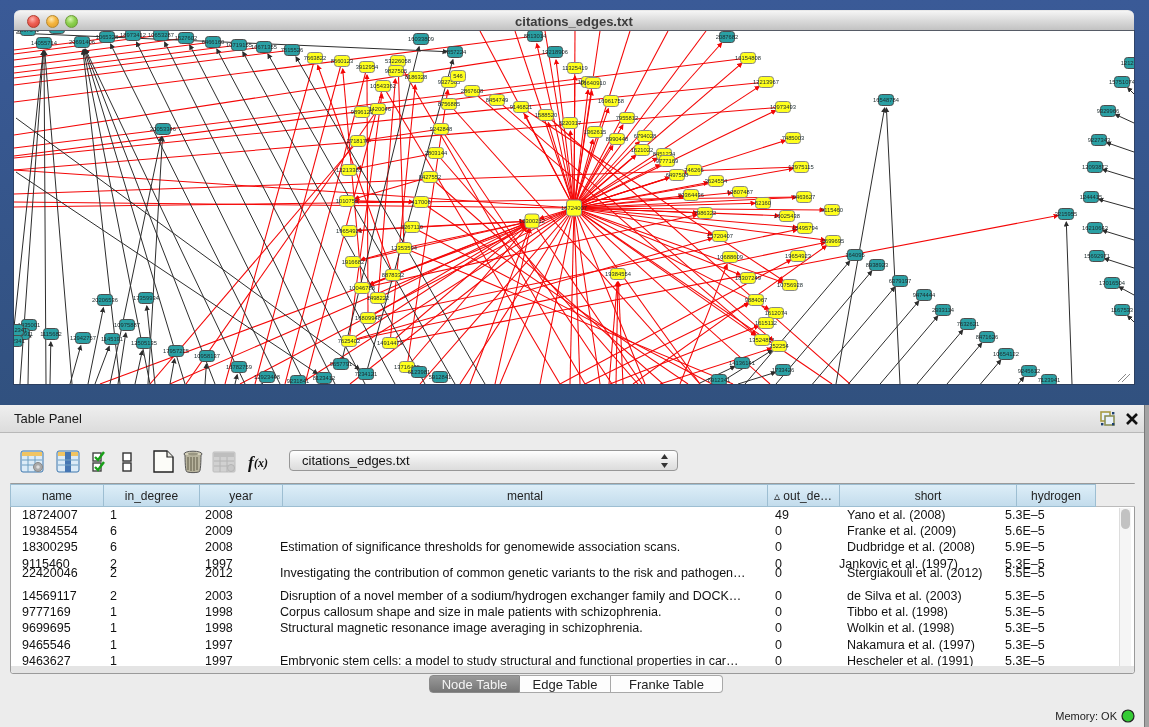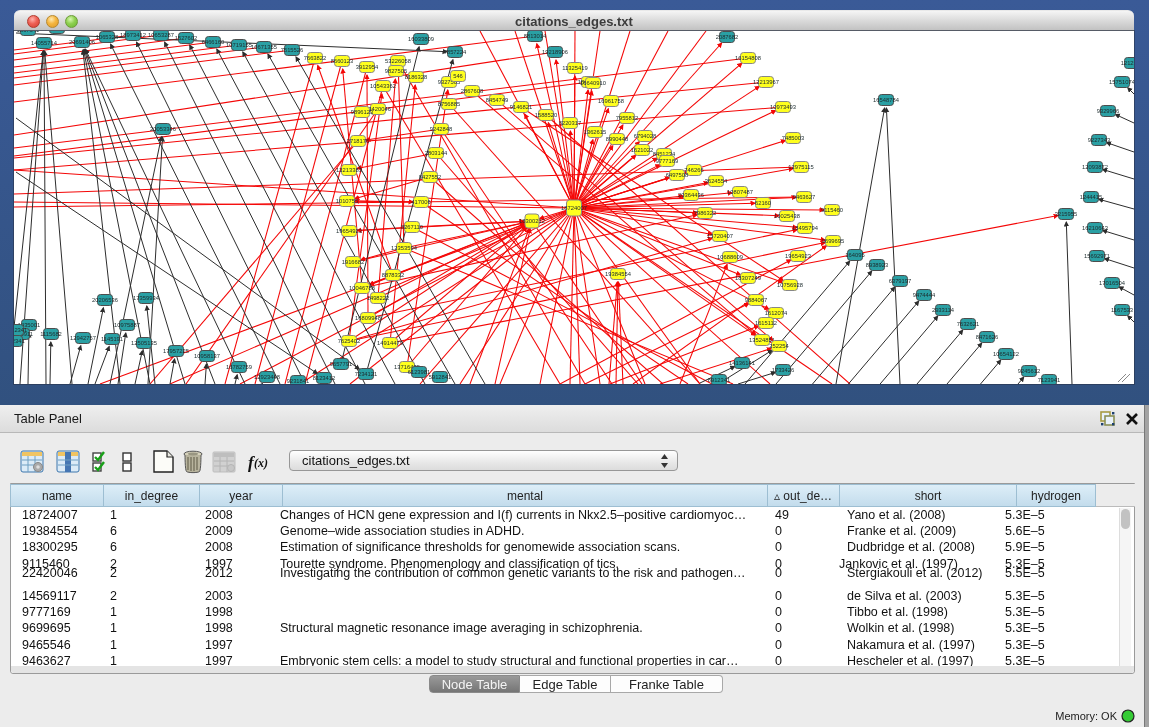--- a/index.html
+++ b/index.html
@@ -606,73 +606,72 @@
 <div class="hcell" style="left:200px;width:83px">year</div>
 <div class="hcell" style="left:283px;width:485px">mental</div>
 <div class="hcell" style="left:768px;width:72px;text-align:left;padding-left:6px">▵ out_de…</div>
 <div class="hcell" style="left:840px;width:177px">short</div>
 <div class="hcell" style="left:1017px;width:79px">hydrogen</div>
 <div style="position:absolute;left:1096px;top:484px;width:39px;height:23px;background:#ececec;border-bottom:1px solid #bbb"></div>
 <div class="trow" style="top:508.0px">
 <span style="left:22px">18724007</span>
     <span style="left:110px">1</span>
     <span style="left:205px">2008</span>
-    <span style="left:280px">Changes of HCN gene expression and I(f) currents in Nkx2.5–positive cardiomyoc…</span>
     <span style="left:775px">49</span>
     <span style="left:847px">Yano et al. (2008)</span>
     <span style="left:1005px">5.3E–5</span>
 </div>
 <div class="trow" style="top:524.2px">
 <span style="left:22px">19384554</span>
     <span style="left:110px">6</span>
     <span style="left:205px">2009</span>
-    <span style="left:280px">Genome–wide association studies in ADHD.</span>
     <span style="left:775px">0</span>
     <span style="left:847px">Franke et al. (2009)</span>
     <span style="left:1005px">5.6E–5</span>
 </div>
 <div class="trow" style="top:540.4px">
 <span style="left:22px">18300295</span>
     <span style="left:110px">6</span>
     <span style="left:205px">2008</span>
     <span style="left:280px">Estimation of significance thresholds for genomewide association scans.</span>
     <span style="left:775px">0</span>
     <span style="left:847px">Dudbridge et al. (2008)</span>
     <span style="left:1005px">5.9E–5</span>
 </div>
 <div class="trow" style="top:556.6px">
 <span style="left:22px">9115460</span>
     <span style="left:110px">2</span>
     <span style="left:205px">1997</span>
-    <span style="left:280px">Tourette syndrome. Phenomenology and classification of tics.</span>
     <span style="left:775px">0</span>
     <span style="left:839px">Jankovic et al. (1997)</span>
     <span style="left:1005px">5.3E–5</span>
 </div>
 <div class="trow" style="top:566px">
 <span style="left:22px">22420046</span>
     <span style="left:110px">2</span>
     <span style="left:205px">2012</span>
     <span style="left:280px">Investigating the contribution of common genetic variants to the risk and pathogen…</span>
     <span style="left:775px">0</span>
     <span style="left:847px">Stergiakouli et al. (2012)</span>
     <span style="left:1005px">5.5E–5</span>
 </div>
 <div class="trow" style="top:589.0px">
 <span style="left:22px">14569117</span>
     <span style="left:110px">2</span>
     <span style="left:205px">2003</span>
+    <span style="left:280px">Disruption of a novel member of a sodium/hydrogen exchanger family and DOCK…</span>
     <span style="left:775px">0</span>
     <span style="left:847px">de Silva et al. (2003)</span>
     <span style="left:1005px">5.3E–5</span>
 </div>
 <div class="trow" style="top:605.2px">
 <span style="left:22px">9777169</span>
     <span style="left:110px">1</span>
     <span style="left:205px">1998</span>
+    <span style="left:280px">Corpus callosum shape and size in male patients with schizophrenia.</span>
     <span style="left:775px">0</span>
     <span style="left:847px">Tibbo et al. (1998)</span>
     <span style="left:1005px">5.3E–5</span>
 </div>
 <div class="trow" style="top:621.4px">
 <span style="left:22px">9699695</span>
     <span style="left:110px">1</span>
     <span style="left:205px">1998</span>
     <span style="left:280px">Structural magnetic resonance image averaging in schizophrenia.</span>
     <span style="left:775px">0</span>
@@ -686,21 +685,21 @@
     <span style="left:775px">0</span>
     <span style="left:847px">Nakamura et al. (1997)</span>
     <span style="left:1005px">5.3E–5</span>
 </div>
 <div class="trow" style="top:653.8px">
 <span style="left:22px">9463627</span>
     <span style="left:110px">1</span>
     <span style="left:205px">1997</span>
     <span style="left:280px">Embryonic stem cells: a model to study structural and functional properties in car…</span>
     <span style="left:775px">0</span>
-    <span style="left:847px">Hescheler et al. (1997)</span>
+    <span style="left:847px">Hescheler et al. (1991)</span>
     <span style="left:1005px">5.3E–5</span>
 </div>
 <div style="position:absolute;left:1119px;top:508px;width:12px;height:158px;background:#f5f5f5;border-left:1px solid #ddd"></div>
 <div style="position:absolute;left:1120.5px;top:509px;width:9px;height:20px;background:#c2c2c2;border-radius:5px"></div>
 <div style="position:absolute;left:11px;top:666px;width:1123px;height:7px;background:#e4e4e4;border-radius:0 0 3px 3px"></div>
 
 <div class="tabseg" style="left:429px;width:91px;background:linear-gradient(#9a9a9a,#757575);color:#f4f4f4;border:1px solid #8a8a8a;border-radius:4px 0 0 4px">Node Table</div>
 <div class="tabseg" style="left:520px;width:91px;background:#fdfdfd;border:1px solid #a8a8a8;border-left:none">Edge Table</div>
 <div class="tabseg" style="left:611px;width:112px;background:#fdfdfd;border:1px solid #a8a8a8;border-left:none;border-radius:0 4px 4px 0">Franke Table</div>
 

